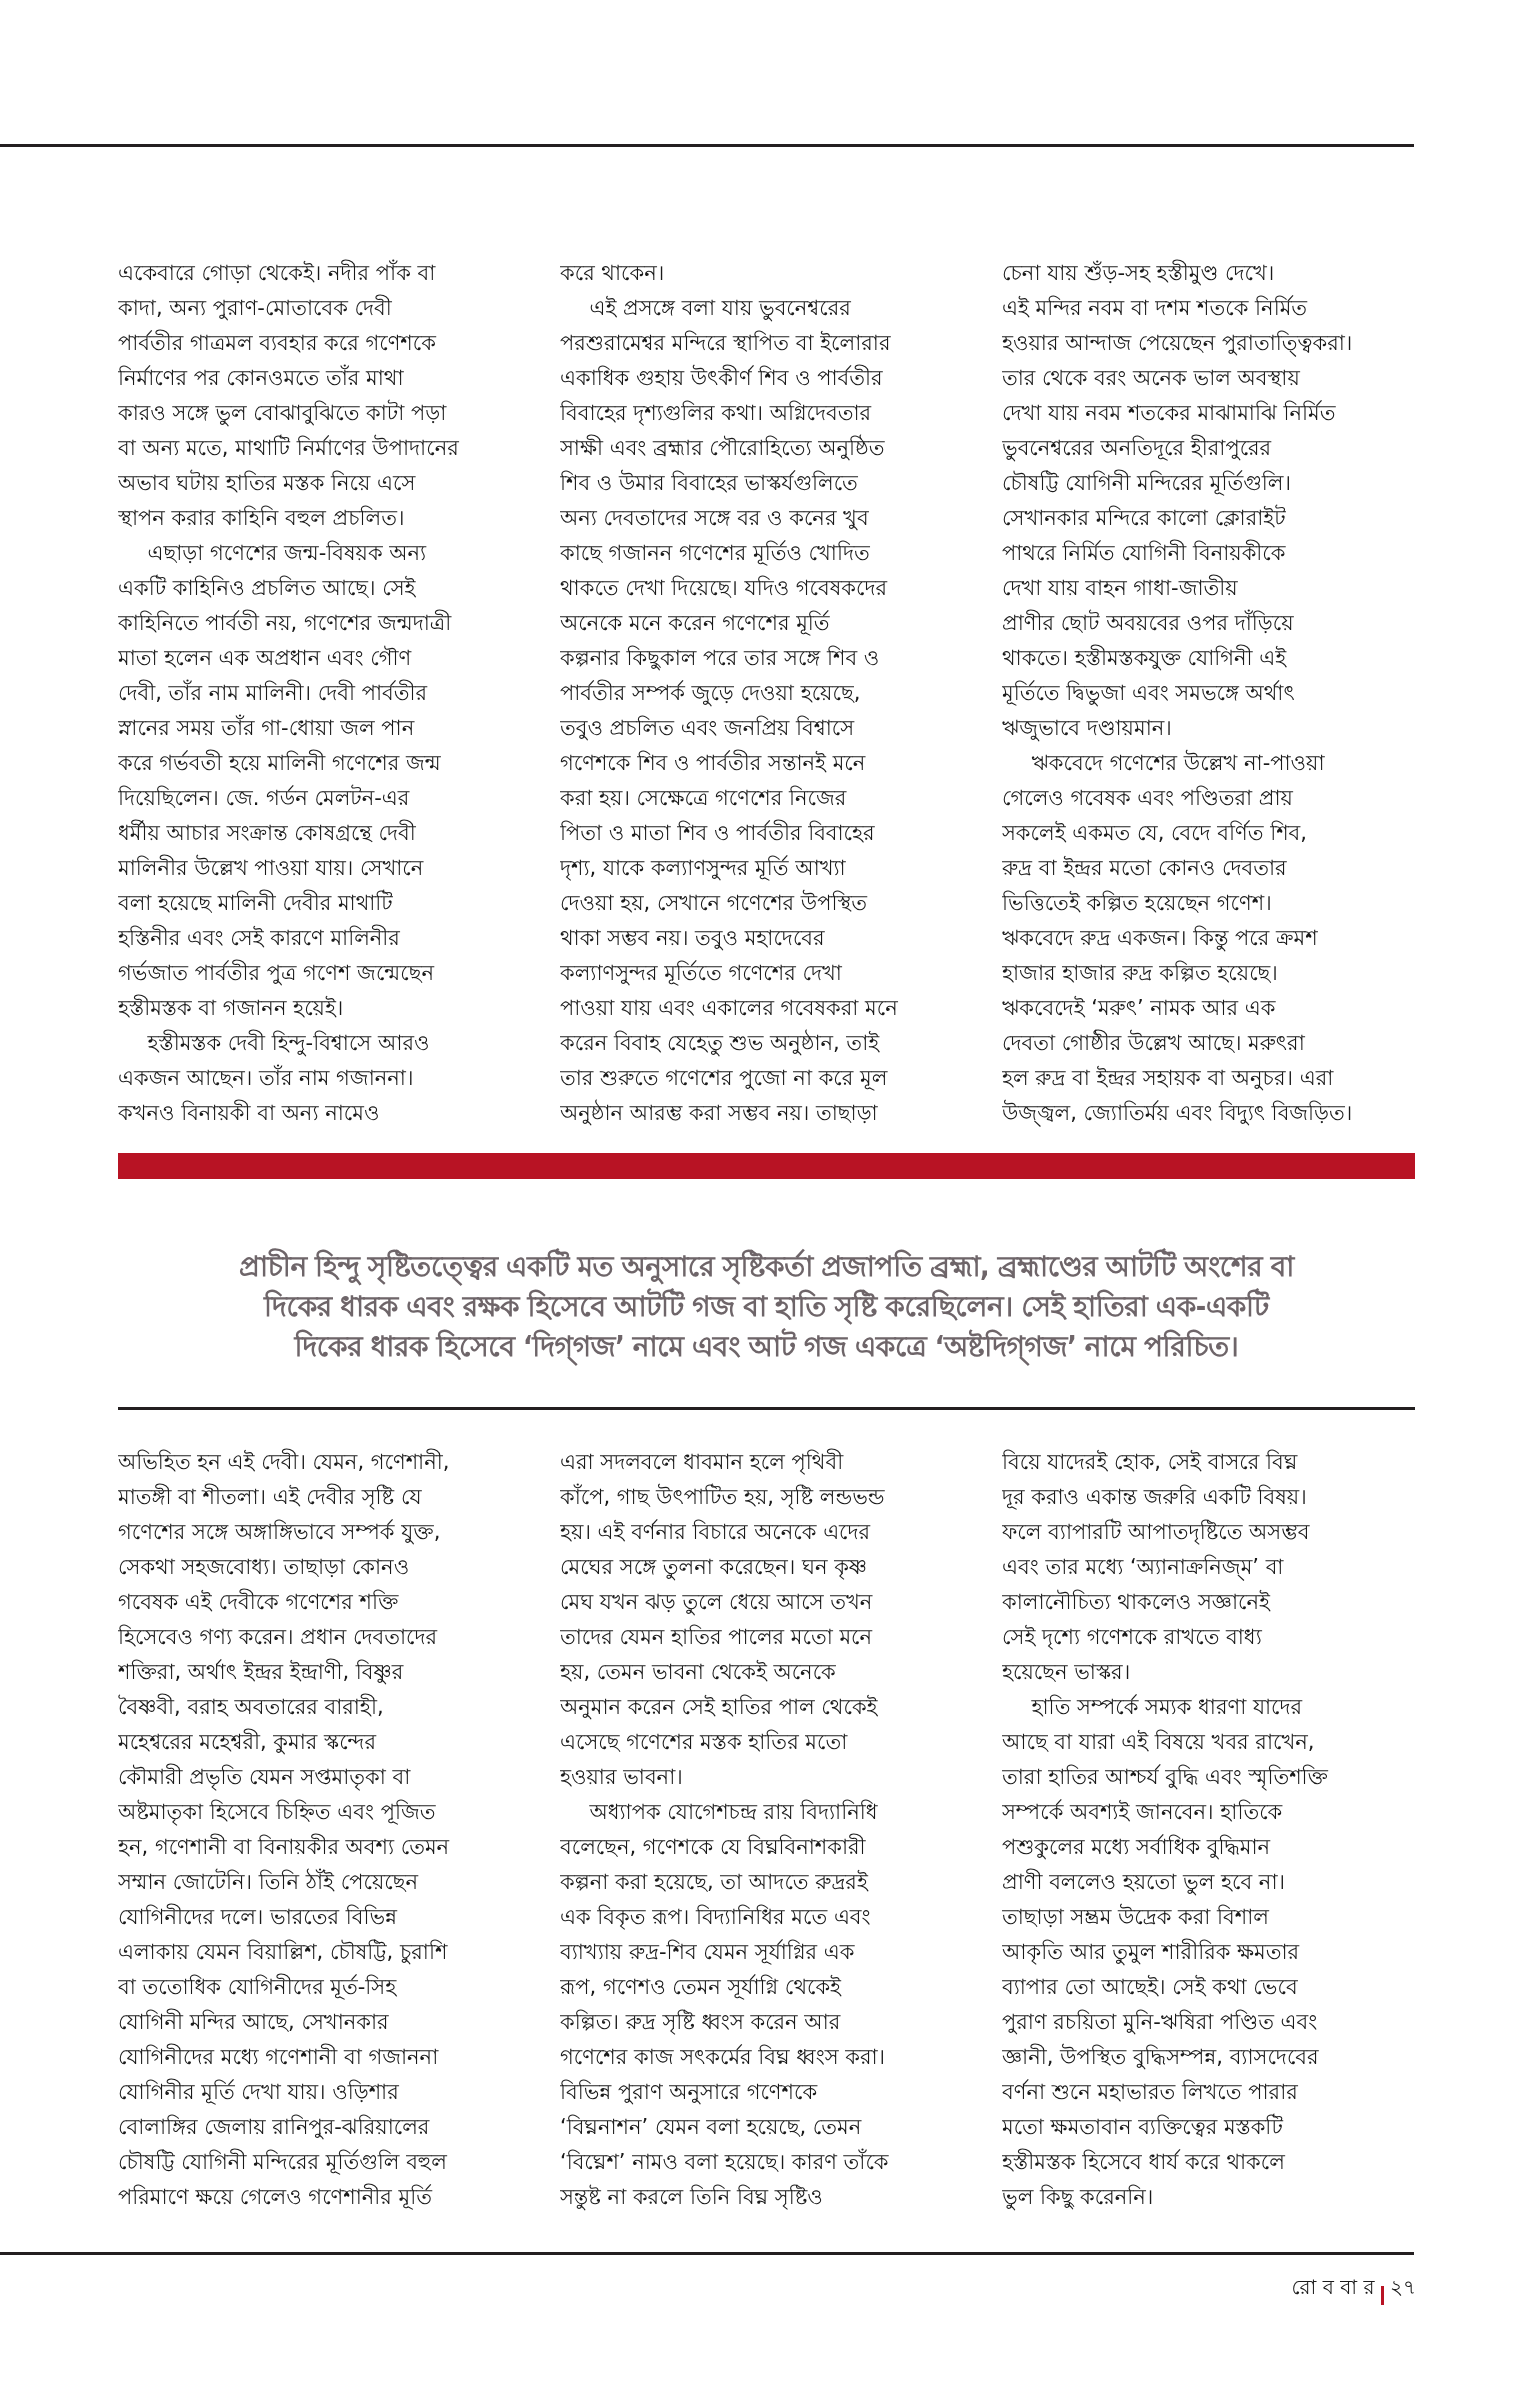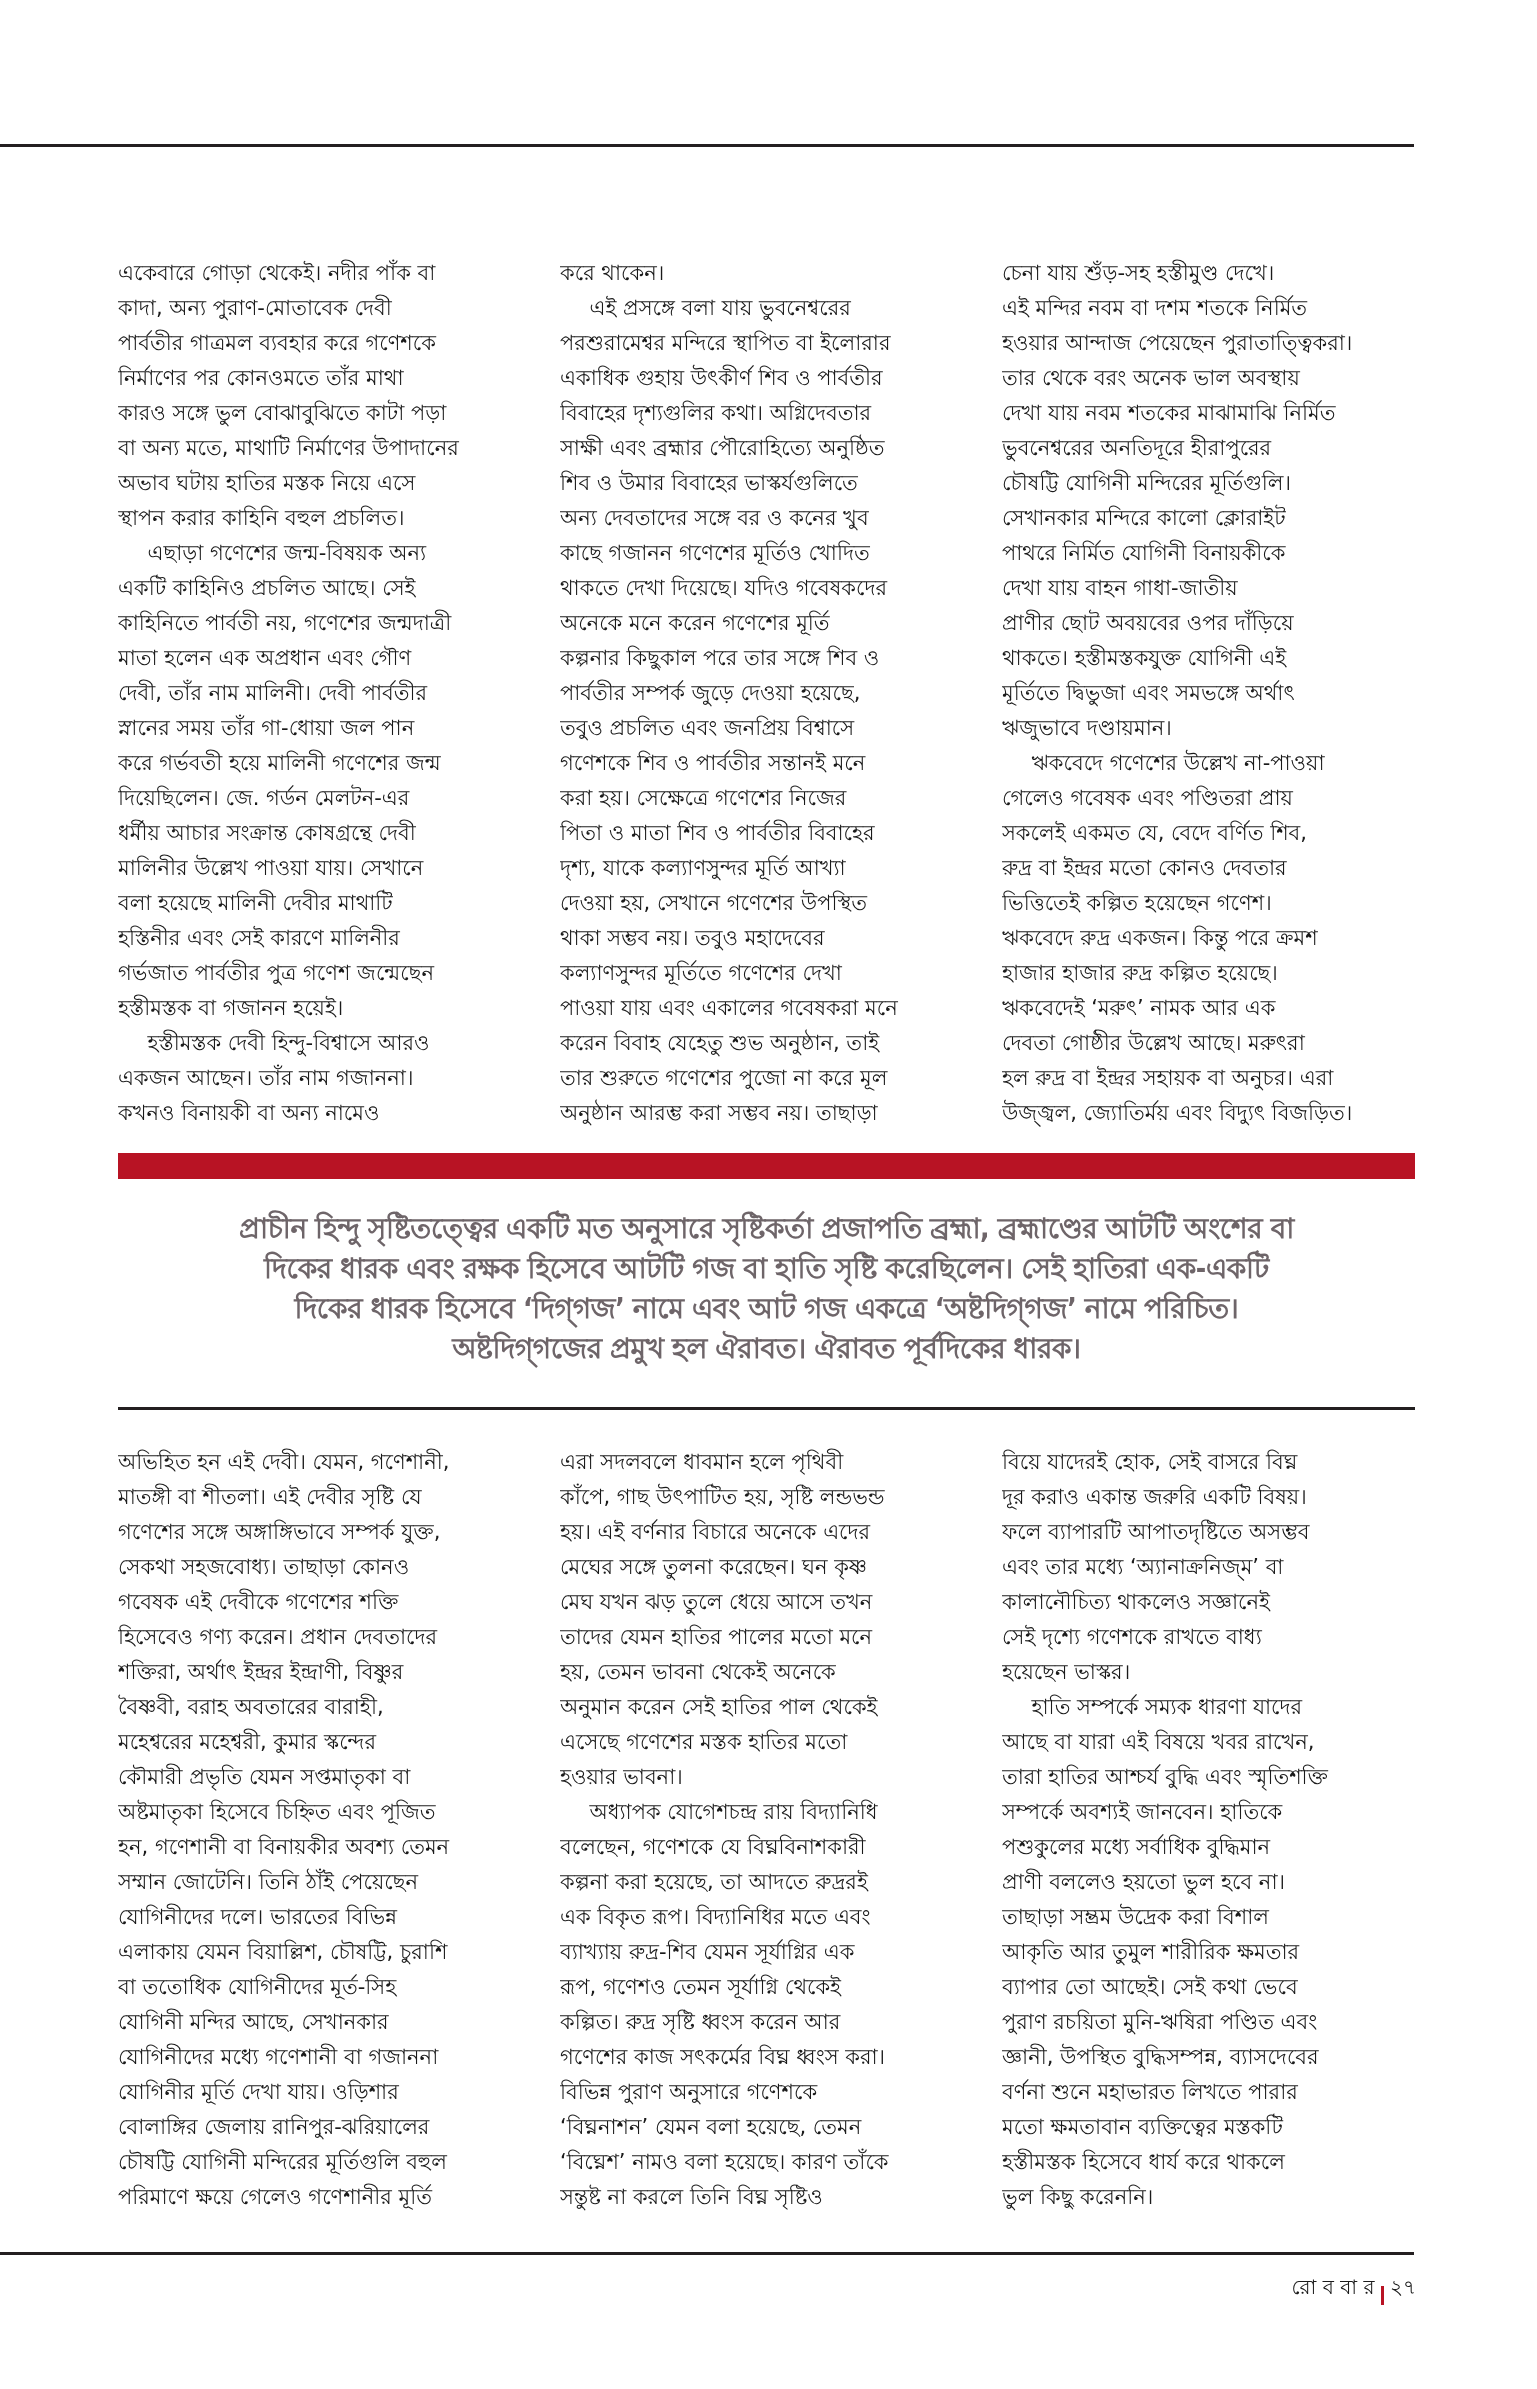--- a/index.html
+++ b/index.html
@@ -8,21 +8,21 @@
   .rule-top { position: absolute; left: 0; top: 144px; width: 1414px; height: 3.1px; background: #231f20; }
   .rule-mid { position: absolute; left: 118px; top: 1407px; width: 1297px; height: 3.1px; background: #231f20; }
   .rule-bottom { position: absolute; left: 0; top: 2252px; width: 1414px; height: 3.1px; background: #231f20; }
   .red-bar { position: absolute; left: 118px; top: 1153px; width: 1297px; height: 26px; }
   .cols { position: absolute; left: 118px; width: 1297px; display: flex; gap: 28px; }
   .cols.top { top: 256px; }
   .cols.bottom { top: 1445px; }
   .col { width: 414px; flex: 0 0 414px; }
   .line { font-size: 21px; line-height: 35px; height: 35px; white-space: nowrap; overflow: hidden; }
   .line.indent { padding-left: 29.5px; }
-  .pullquote { position: absolute; left: 118px; top: 1209px; width: 1297px; text-align: center; }
+  .pullquote { position: absolute; left: 118px; top: 1247px; width: 1297px; text-align: center; }
   .pq-line { font-family: "DejaVu Sans Condensed", "DejaVu Sans", sans-serif; font-size: 28px; line-height: 40px;
              font-weight: bold; white-space: nowrap; letter-spacing: -0.4px; }
   .footer { position: absolute; right: 122px; top: 2272px; font-size: 20px; color: #1a1a1a;
             display: flex; align-items: flex-end; gap: 6.2px; }
   .footer .sep { display: inline-block; width: 3.1px; height: 18.6px; }
 </style>
 </head>
 <body style="color: rgb(26, 26, 26);">
 
 <div class="rule-top" style="background: rgb(35, 31, 32);"></div>
@@ -110,21 +110,20 @@
       <div class="line">উজ্জ্বল, জ্যোতির্ময় এবং বিদ্যুৎ বিজড়িত।</div>
     </div>
 </div>
 
 <div class="red-bar" style="background: rgb(184, 19, 36);"></div>
 
 <div class="pullquote">
   <div class="pq-line" style="color: rgb(110, 101, 105);">প্রাচীন হিন্দু সৃষ্টিতত্ত্বের একটি মত অনুসারে সৃষ্টিকর্তা প্রজাপতি ব্রহ্মা, ব্রহ্মাণ্ডের আটটি অংশের বা</div>
   <div class="pq-line" style="color: rgb(110, 101, 105);">দিকের ধারক এবং রক্ষক হিসেবে আটটি গজ বা হাতি সৃষ্টি করেছিলেন। সেই হাতিরা এক-একটি</div>
   <div class="pq-line" style="color: rgb(110, 101, 105);">দিকের ধারক হিসেবে ‘দিগ্‌গজ’ নামে এবং আট গজ একত্রে ‘অষ্টদিগ্‌গজ’ নামে পরিচিত।</div>
-  <div class="pq-line" style="color: rgb(110, 101, 105);">অষ্টদিগ্‌গজের প্রমুখ হল ঐরাবত। ঐরাবত পূর্বদিকের ধারক।</div>
 </div>
 
 <div class="rule-mid" style="background: rgb(35, 31, 32);"></div>
 
 <div class="cols bottom">
   <div class="col">
       <div class="line">অভিহিত হন এই দেবী। যেমন, গণেশানী,</div>
       <div class="line">মাতঙ্গী বা শীতলা। এই দেবীর সৃষ্টি যে</div>
       <div class="line">গণেশের সঙ্গে অঙ্গাঙ্গিভাবে সম্পর্ক যুক্ত,</div>
       <div class="line">সেকথা সহজবোধ্য। তাছাড়া কোনও</div>

